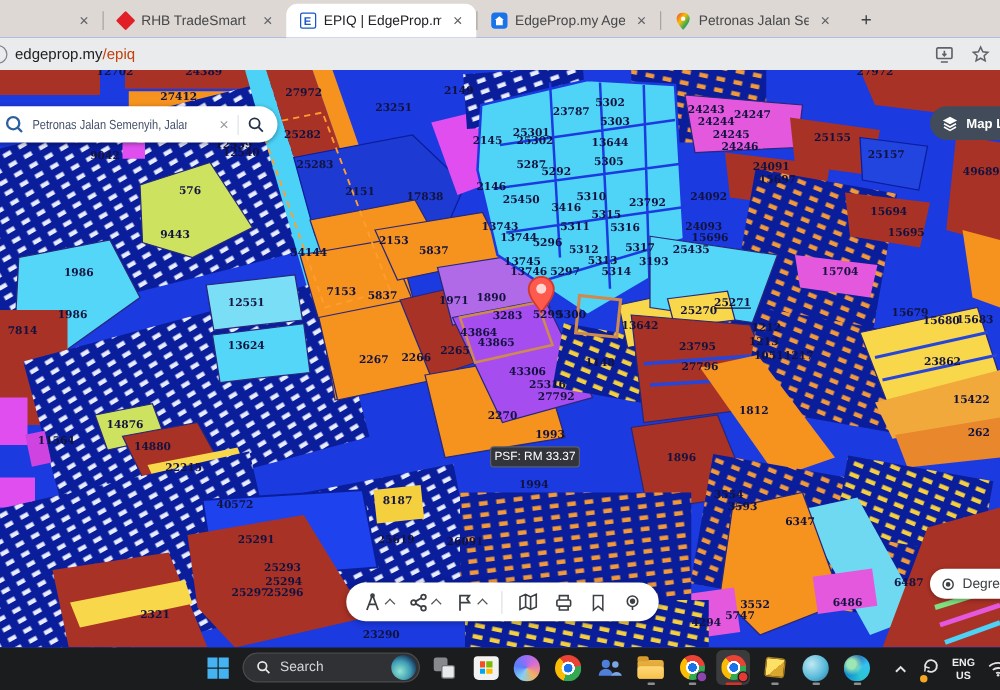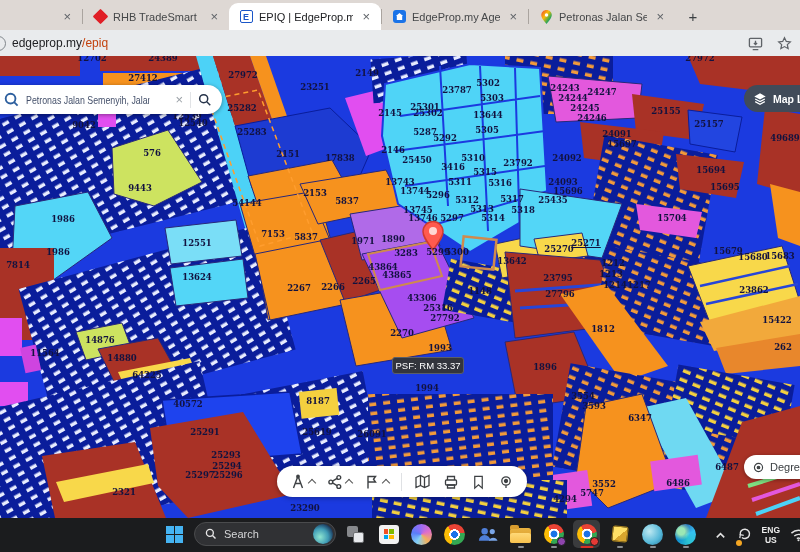--- a/index.html
+++ b/index.html
@@ -284,21 +284,21 @@
       <span class="lot" style="left: 140px; top: 132px;">9443</span>
       <span class="lot" style="left: 63px; top: 163px;">1986</span>
       <span class="lot" style="left: 247px; top: 147px;">54144</span>
       <span class="lot" style="left: 58px; top: 196px;">1986</span>
       <span class="lot" style="left: 18px; top: 209px;">7814</span>
       <span class="lot" style="left: 197px; top: 187px;">12551</span>
       <span class="lot" style="left: 197px; top: 221px;">13624</span>
       <span class="lot" style="left: 45px; top: 297px;">11564</span>
       <span class="lot" style="left: 100px; top: 284px;">14876</span>
       <span class="lot" style="left: 122px; top: 302px;">14880</span>
-      <span class="lot" style="left: 147px; top: 319px;">64225</span>
+      <span class="lot" style="left: 147px; top: 319px;">22215</span>
       <span class="lot" style="left: 124px; top: 436px;">2321</span>
       <span class="lot" style="left: 188px; top: 348px;">40572</span>
       <span class="lot" style="left: 205px; top: 376px;">25291</span>
       <span class="lot" style="left: 226px; top: 399px;">25293</span>
       <span class="lot" style="left: 227px; top: 410px;">25294</span>
       <span class="lot" style="left: 228px; top: 419px;">25296</span>
       <span class="lot" style="left: 200px; top: 419px;">25297</span>
       <span class="lot" style="left: 305px; top: 452px;">23290</span>
       <span class="lot" style="left: 317px; top: 376px;">25619</span>
       <span class="lot" style="left: 372px; top: 378px;">26091</span>
@@ -318,21 +318,21 @@
       <span class="lot" style="left: 340px; top: 102px;">17838</span>
       <span class="lot" style="left: 288px; top: 98px;">2151</span>
       <span class="lot" style="left: 315px; top: 137px;">2153</span>
       <span class="lot" style="left: 393px; top: 94px;">2146</span>
       <span class="lot" style="left: 417px; top: 104px;">25450</span>
       <span class="lot" style="left: 453px; top: 111px;">3416</span>
       <span class="lot" style="left: 473px; top: 102px;">5310</span>
       <span class="lot" style="left: 485px; top: 116px;">5315</span>
       <span class="lot" style="left: 500px; top: 127px;">5316</span>
       <span class="lot" style="left: 512px; top: 143px;">5317</span>
-      <span class="lot" style="left: 523px; top: 154px;">5318</span>
+      <span class="lot" style="left: 523px; top: 154px;">3193</span>
       <span class="lot" style="left: 460px; top: 126px;">5311</span>
       <span class="lot" style="left: 467px; top: 144px;">5312</span>
       <span class="lot" style="left: 482px; top: 153px;">5313</span>
       <span class="lot" style="left: 493px; top: 162px;">5314</span>
       <span class="lot" style="left: 438px; top: 139px;">5296</span>
       <span class="lot" style="left: 452px; top: 162px;">5297</span>
       <span class="lot" style="left: 400px; top: 126px;">13743</span>
       <span class="lot" style="left: 415px; top: 135px;">13744</span>
       <span class="lot" style="left: 418px; top: 154px;">13745</span>
       <span class="lot" style="left: 423px; top: 162px;">13746</span>
@@ -362,21 +362,21 @@
       <span class="lot" style="left: 586px; top: 187px; text-decoration: underline;">25271</span>
       <span class="lot" style="left: 558px; top: 222px;">23795</span>
       <span class="lot" style="left: 560px; top: 238px;">27796</span>
       <span class="lot" style="left: 545px; top: 311px;">1896</span>
       <span class="lot" style="left: 754px; top: 234px;">23862</span>
       <span class="lot" style="left: 728px; top: 195px;">15679</span>
       <span class="lot" style="left: 753px; top: 201px;">15680</span>
       <span class="lot" style="left: 780px; top: 200px;">15683</span>
       <span class="lot" style="left: 613px; top: 207px;">1212</span>
       <span class="lot" style="left: 611px; top: 218px;">1213</span>
-      <span class="lot" style="left: 615px; top: 229px;">1214</span>
+      <span class="lot" style="left: 615px; top: 229px;">1051</span>
       <span class="lot" style="left: 639px; top: 229px;">1217</span>
       <span class="lot" style="left: 603px; top: 273px;">1812</span>
       <span class="lot" style="left: 783px; top: 291px;">262</span>
       <span class="lot" style="left: 777px; top: 264px;">15422</span>
       <span class="lot" style="left: 602px; top: 36px;">24247</span>
       <span class="lot" style="left: 565px; top: 32px;">24243</span>
       <span class="lot" style="left: 573px; top: 42px;">24244</span>
       <span class="lot" style="left: 585px; top: 52px;">24245</span>
       <span class="lot" style="left: 592px; top: 62px;">24246</span>
       <span class="lot" style="left: 617px; top: 78px;">24091</span>

